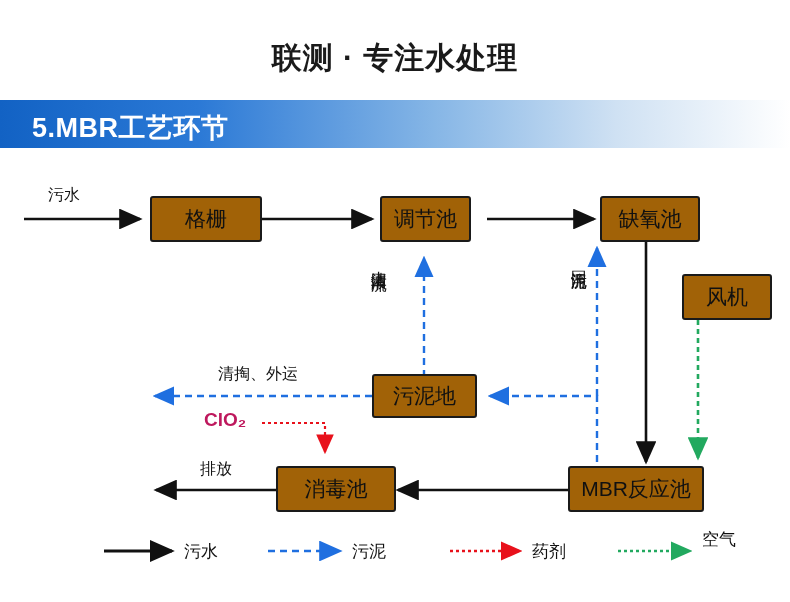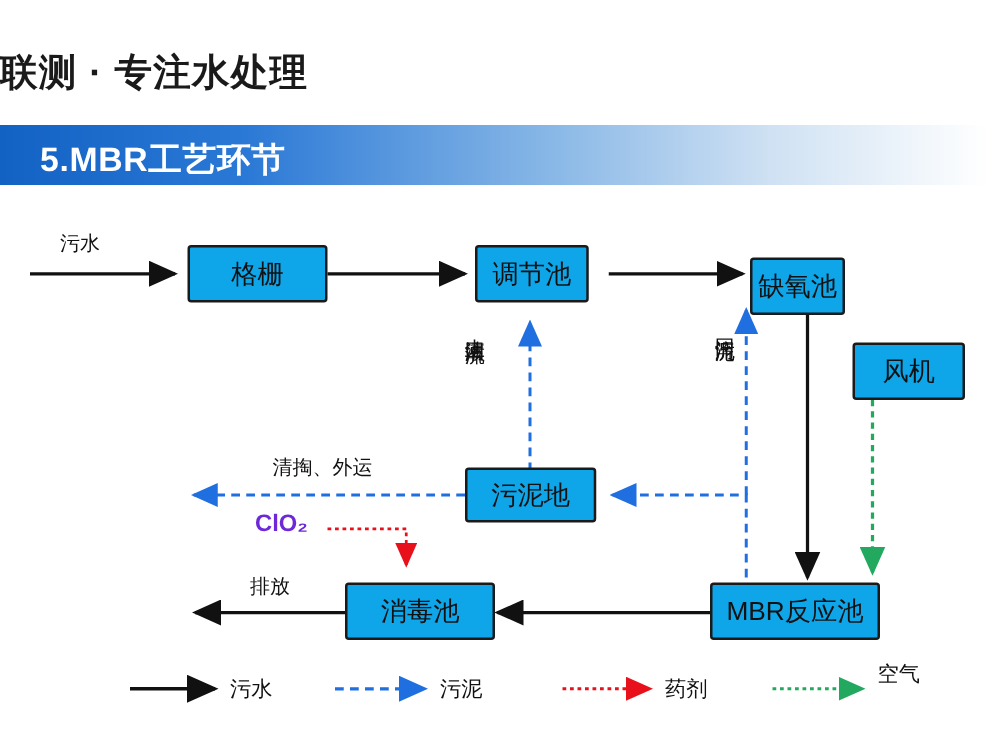--- a/index.html
+++ b/index.html
@@ -8,54 +8,55 @@
     width: 790px; height: 602px;
     background: #ffffff;
     font-family: "Liberation Sans", "DejaVu Sans", sans-serif;
     position: relative;
     overflow: hidden;
   }
   #stage { position:absolute; left:0; top:0; width:790px; height:602px; }
 
   .title {
     position:absolute; left:0; top:38px; width:790px;
+    text-align:center;
     font-size:30px; font-weight:bold; color:#1a1a1a;
     letter-spacing:1px;
   }
 
   .band {
     position:absolute; left:0; top:100px; width:790px; height:48px;
     background: linear-gradient(to right, #1262c4 0%, #2b79d6 25%, #86b6e6 55%, #cfe1f3 78%, #ffffff 100%);
   }
   .band-text {
     position:absolute; left:32px; top:110px;
     font-size:27px; font-weight:bold; color:#ffffff;
     letter-spacing:0.5px;
   }
 
   .node {
     position:absolute;
     border:2px solid #1a1a1a;
-    background:#0ea5e9;
+    background:#a16207;
     border-radius:3px;
     display:flex; align-items:center; justify-content:center;
     font-size:21px; color:#111; font-weight:500;
     white-space:nowrap;
   }
 
   .vtext {
     position:absolute;
     font-size:16px; color:#111;
     writing-mode: vertical-rl;
     text-orientation: upright;
     letter-spacing:1px;
     line-height:1.05;
   }
   .htext { position:absolute; font-size:16px; color:#111; white-space:nowrap; }
-  .htext.red { color:#6d28d9; font-weight:bold; font-size:19px; }
+  .htext.red { color:#be185d; font-weight:bold; font-size:19px; }
 
   .legend-label { position:absolute; font-size:17px; color:#111; }
 
   svg.overlay { position:absolute; left:0; top:0; width:790px; height:602px; pointer-events:none; }
 </style>
 </head>
 <body>
 
 <div id="stage">
 
@@ -110,21 +111,21 @@
   </svg>
 
   <div class="node" style="left:150px; top:196px; width:112px; height:46px;">
     <span>格栅</span>
   </div>
 
   <div class="node" style="left:380px; top:196px; width:91px; height:46px;">
     <span>调节池</span>
   </div>
 
-  <div class="node" style="left:600px; top:196px; width:76px; height:46px;margin-top:10px;">
+  <div class="node" style="left:600px; top:196px; width:100px; height:46px;">
     <span>缺氧池</span>
   </div>
 
   <div class="node" style="left:682px; top:274px; width:90px; height:46px;">
     <span>风机</span>
   </div>
 
   <div class="node" style="left:372px; top:374px; width:105px; height:44px;">
     <span>污泥地</span>
   </div>

